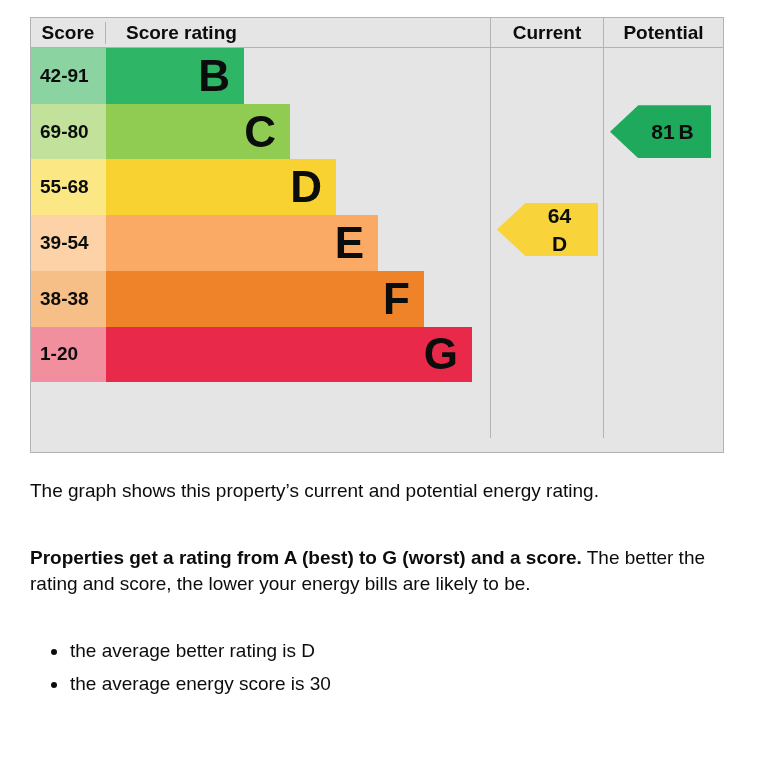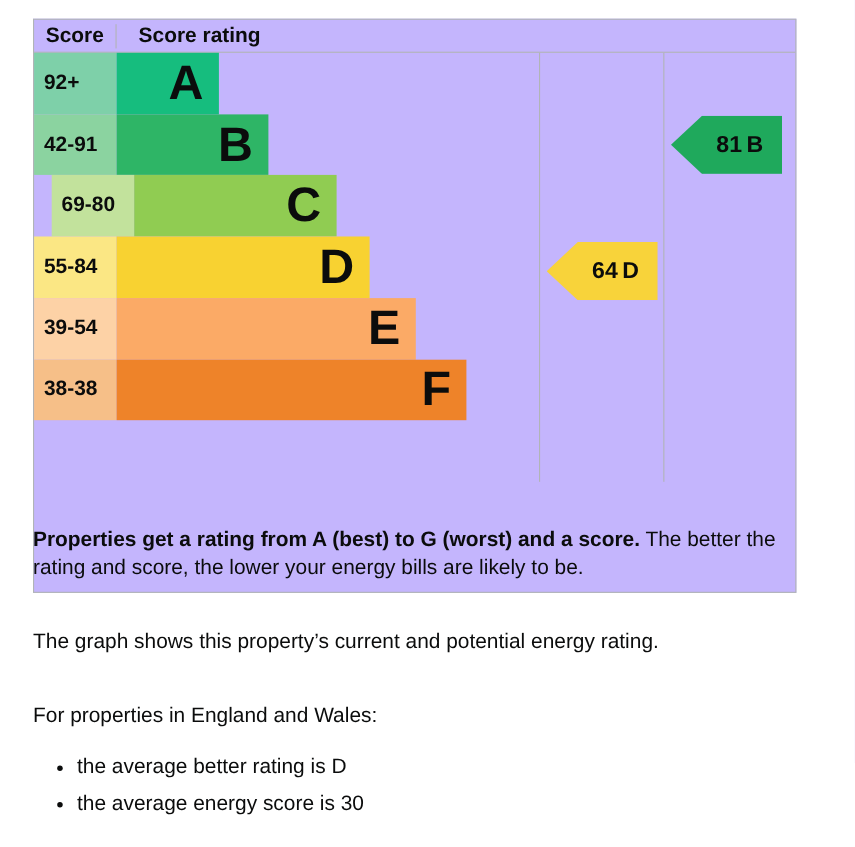--- a/index.html
+++ b/index.html
@@ -2,22 +2,22 @@
 <html><head>
 <meta charset="utf-8">
 <style>
   * { box-sizing: border-box; margin: 0; padding: 0; }
   html, body { width: 777px; height: 770px; background: #ffffff; overflow: hidden; }
   body { font-family: "Liberation Sans", sans-serif; color: #0b0c0c; position: relative; }
 
   
   .epc-chart {
     position: absolute; left: 30px; top: 17px;
-    width: 694px; height: 522px;
-    border: 1px solid #b1b4b6; background: #c4b5fd;
+    width: 694px; height: 436px;
+    border: 1px solid #b1b4b6; background: #e5e5e5;
   }
   .epc-header {
     display: flex; height: 30px; border-bottom: 1px solid #b1b4b6;
     font-weight: bold; font-size: 19px; align-items: center;
   }
   .hdr-score     { width: 75px;  text-align: center; border-right: 1px solid #b1b4b6; }
   .hdr-rating    { width: 384px; padding-left: 20px; }
   .hdr-current   { width: 113px; text-align: center; border-left: 1px solid #b1b4b6; height: 100%; line-height: 29px; }
   .hdr-potential { width: 120px; text-align: center; border-left: 1px solid #b1b4b6; height: 100%; line-height: 29px; }
 
@@ -54,63 +54,64 @@
   .epc-text ul { margin: 0; padding-left: 39px; }
   .epc-text li { margin-bottom: 7px; padding-left: 1px; }
 </style>
 </head>
 <body>
 
 <div class="epc-chart">
   <div class="epc-header">
     <div class="hdr-score">Score</div>
     <div class="hdr-rating">Score rating</div>
+    <div class="hdr-current">Current</div>
+    <div class="hdr-potential">Potential</div>
   </div>
 
   <div class="epc-body">
-    <div class="band-row">
-      <div class="score-cell" style="background: rgb(126, 208, 169);">92+</div>
-      <div class="bar" style="background: rgb(22, 189, 126); width: 93px;">A</div>
-    </div>
     <div class="band-row">
       <div class="score-cell" style="background: rgb(139, 211, 160);">42-91</div>
       <div class="bar" style="background: rgb(46, 181, 102); width: 138px;">B</div>
     </div>
     <div class="band-row">
-      <div class="score-cell" style="background: rgb(194, 226, 156); margin-left: 16px;">69-80</div>
+      <div class="score-cell" style="background: rgb(194, 226, 156);">69-80</div>
       <div class="bar" style="background: rgb(144, 204, 82); width: 184px;">C</div>
     </div>
     <div class="band-row">
-      <div class="score-cell" style="background: rgb(251, 231, 132);">55-84</div>
+      <div class="score-cell" style="background: rgb(251, 231, 132);">55-68</div>
       <div class="bar" style="background: rgb(248, 210, 49); width: 230px;">D</div>
     </div>
     <div class="band-row">
       <div class="score-cell" style="background: rgb(253, 210, 166);">39-54</div>
       <div class="bar" style="background: rgb(251, 170, 102); width: 272px;">E</div>
     </div>
     <div class="band-row">
       <div class="score-cell" style="background: rgb(246, 191, 136);">38-38</div>
       <div class="bar" style="background: rgb(238, 131, 41); width: 318px;">F</div>
     </div>
+    <div class="band-row">
+      <div class="score-cell" style="background: rgb(242, 143, 158);">1-20</div>
+      <div class="bar" style="background: rgb(232, 41, 74); width: 366px;">G</div>
+    </div>
 
     <div class="v-line c1"></div>
     <div class="v-line c2"></div>
 
-    <div class="marker current" style="top: 172px; background: rgb(248, 211, 58);">
+    <div class="marker current" style="top: 155px; background: rgb(248, 211, 58); flex-direction: column;">
       <span>64</span>
         <span>D</span>
     </div>
     <div class="marker potential" style="top: 57.2143px; background: rgb(31, 169, 92);">
       <span>81</span>
         <span>B</span>
     </div>
   </div>
 </div>
 
 <div class="epc-text">
+  <p>The graph shows this property’s current and potential energy rating.</p>
   <p><span class="lead">Properties get a rating from A (best) to G (worst) and a score.</span><span> The better the rating and score, the lower your energy bills are likely to be.</span></p>
-  <p>The graph shows this property’s current and potential energy rating.</p>
-  <p class="tight">For properties in England and Wales:</p>
   <ul>
     <li>the average better rating is D</li>
     <li>the average energy score is 30</li>
   </ul>
 </div>
 
 </body></html>

